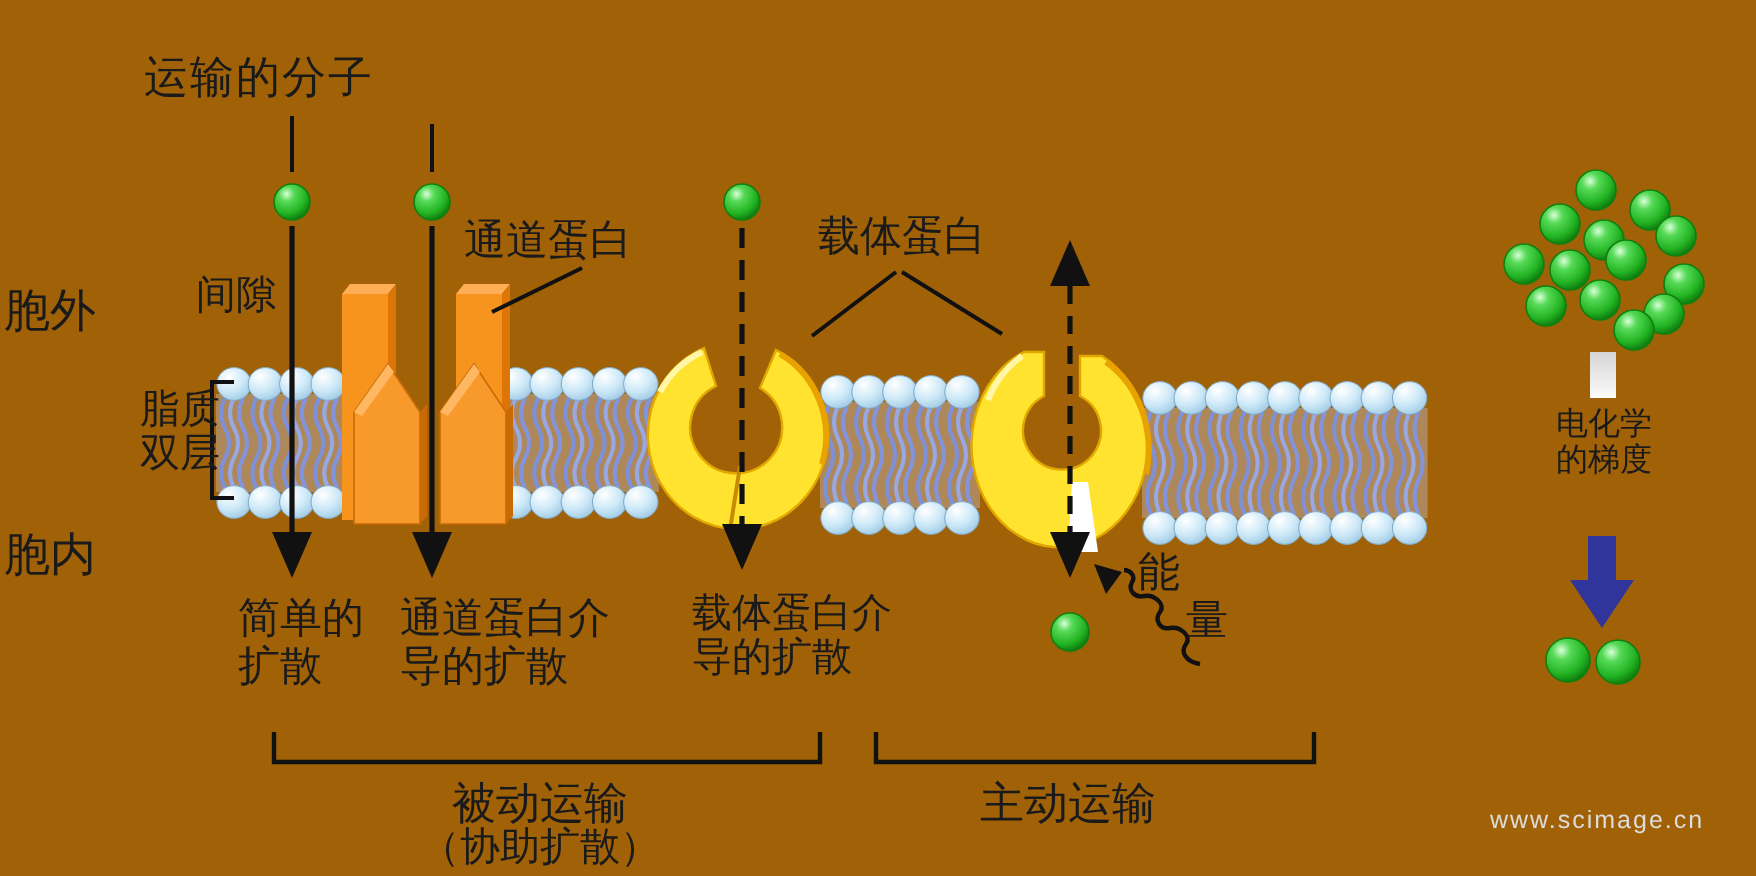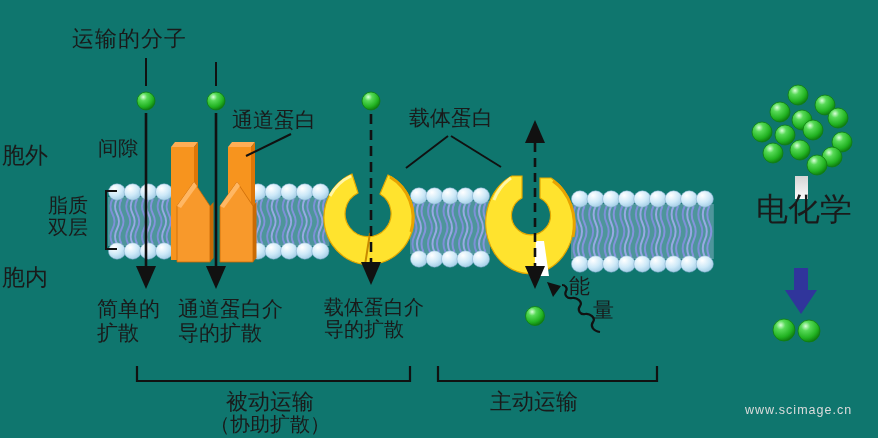--- a/index.html
+++ b/index.html
@@ -1,20 +1,20 @@
 <!DOCTYPE html>
 <html><head>
 <meta charset="utf-8">
 <style>
   html,body{margin:0;padding:0;background:#fff;}
-  #stage{position:relative;width:878px;height:438px;background:#0f766e;overflow:hidden;
+  #stage{position:relative;width:878px;height:438px;background:#a16207;overflow:hidden;
          font-family:"Liberation Serif","DejaVu Serif",serif;color:#1a1a1a;}
   #gfx{position:absolute;left:0;top:0;}
   .lbl{position:absolute;white-space:nowrap;line-height:1.12;}
-  .lbl span{display:block;}
+  .lbl span{display:block;margin-left:22px;}
   .ctr{transform:translateX(-50%);text-align:right;}
   .wm{color:#dcdcdc;font-family:Liberation Sans, sans-serif;letter-spacing:1px;}
 </style>
 </head>
 <body>
 
 <div id="stage">
 
   <svg id="gfx" width="878" height="438" viewBox="0 0 878 438">
     <defs>
@@ -277,22 +277,23 @@
     <span>导的扩散</span>
   </div>
   <div class="lbl" style="left:324px;top:296px;font-size:20px">
     <span>载体蛋白介</span>
     <span>导的扩散</span>
   </div>
 
   <div class="lbl" style="left:569px;top:275px;font-size:21px">能</div>
   <div class="lbl" style="left:593px;top:299px;font-size:21px">量</div>
 
-  <div class="lbl" style="left:756px;top:192px;font-size:32px">
+  <div class="lbl" style="left:756px;top:204px;font-size:16px">
     <span>电化学</span>
+    <span>的梯度</span>
   </div>
 
   <div class="lbl ctr" style="left:270px;top:390px;font-size:22px">被动运输</div>
   <div class="lbl ctr" style="left:534px;top:390px;font-size:22px">主动运输</div>
   <div class="lbl ctr" style="left:270px;top:413px;font-size:20px">（协助扩散）</div>
 
   <div class="lbl wm" style="left:745px;top:403px;font-size:12.5px">www.scimage.cn</div>
 </div>
 
 </body></html>

